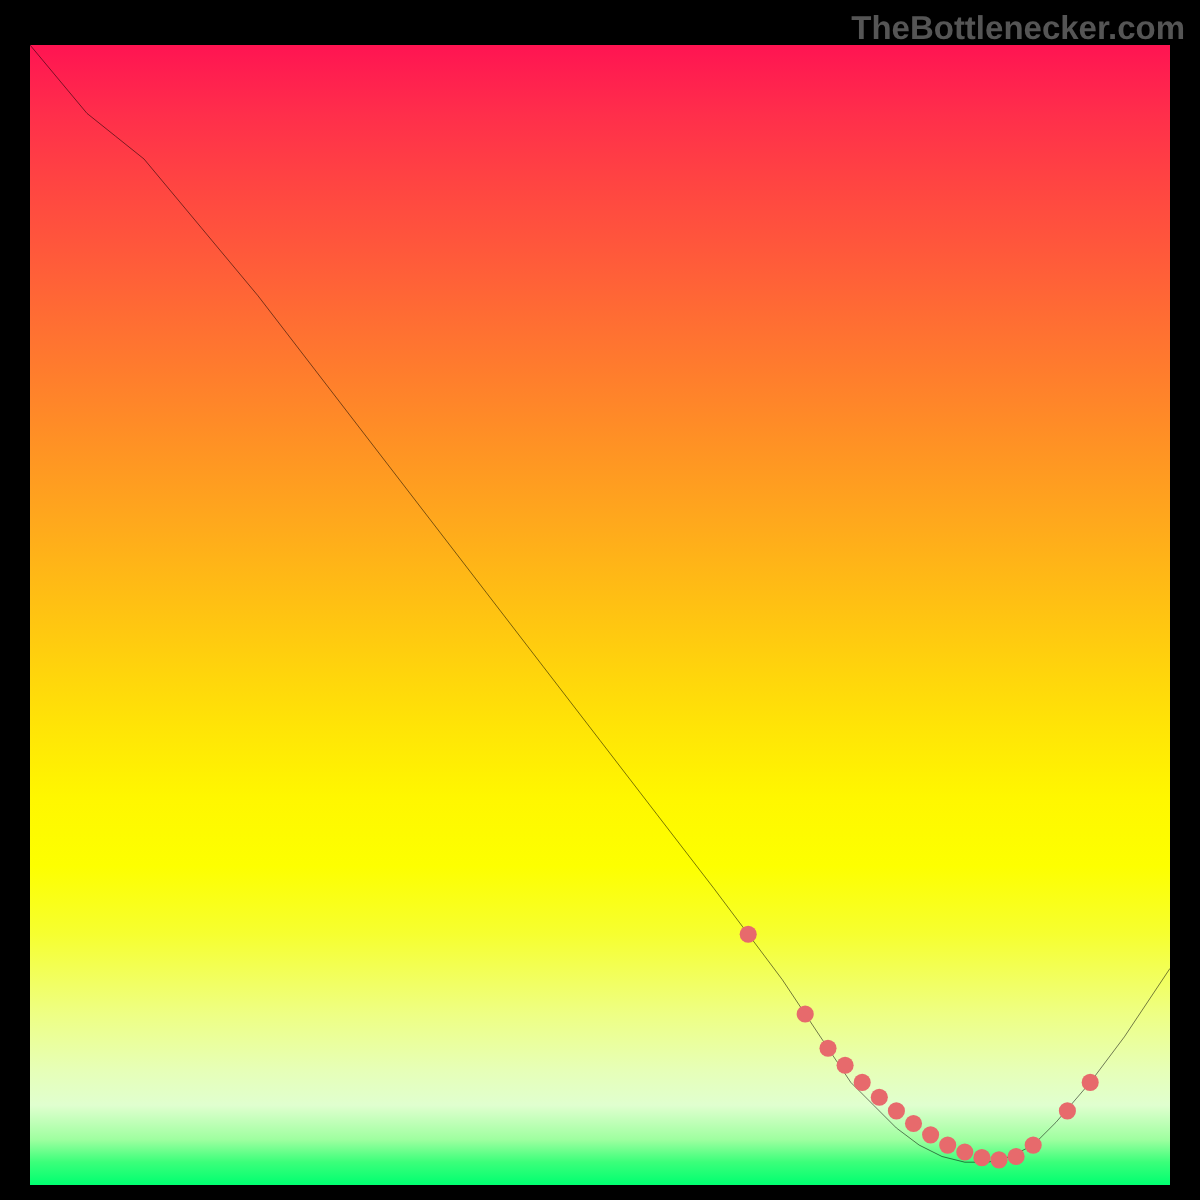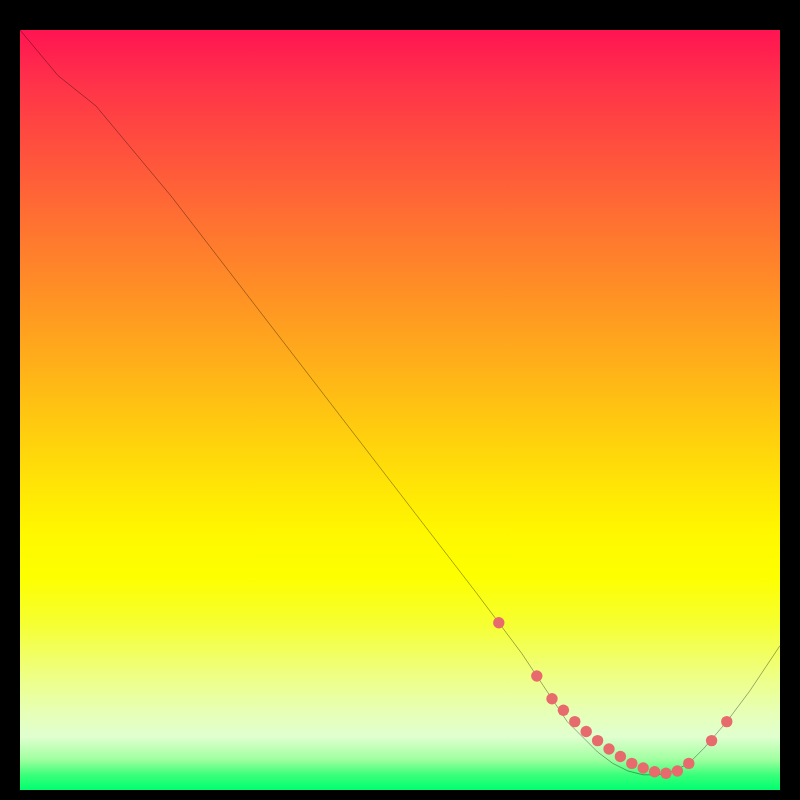--- a/index.html
+++ b/index.html
@@ -57,20 +57,21 @@
     position: absolute;
     inset: 0;
     width: 100%;
     height: 100%;
   }
 </style>
 </head>
 <body>
 
 <div class="container">
+  <div class="watermark">TheBottlenecker.com</div>
 
   <div class="plot-area">
     <div class="gradient-bg"></div>
     <svg class="curve" viewBox="0 0 100 100" preserveAspectRatio="none">
       <path id="curve-path" fill="none" stroke="#000000" stroke-width="0.35" vector-effect="non-scaling-stroke" stroke-linejoin="round" d="M0.000 0.000 L5.000 6.000 L7.500 8.000 L10.000 10.000 L15.000 16.000 L20.000 22.000 L25.000 28.500 L30.000 35.000 L35.000 41.500 L40.000 48.000 L45.000 54.500 L50.000 61.000 L55.000 67.500 L60.000 74.000 L63.000 78.000 L66.000 82.000 L68.000 85.000 L70.000 88.000 L72.000 91.000 L74.000 93.000 L76.000 95.000 L78.000 96.500 L80.000 97.500 L82.000 98.000 L84.000 98.000 L85.000 97.800 L86.000 97.500 L88.000 96.500 L90.000 94.500 L93.000 91.000 L96.000 87.000 L100.000 81.000"></path>
       <g id="dots-group">
           <circle cx="63.000" cy="78.000" r="0.75" fill="#e76a6c"></circle>
           <circle cx="68.000" cy="85.000" r="0.75" fill="#e76a6c"></circle>
           <circle cx="70.000" cy="88.000" r="0.75" fill="#e76a6c"></circle>
           <circle cx="71.500" cy="89.500" r="0.75" fill="#e76a6c"></circle>

